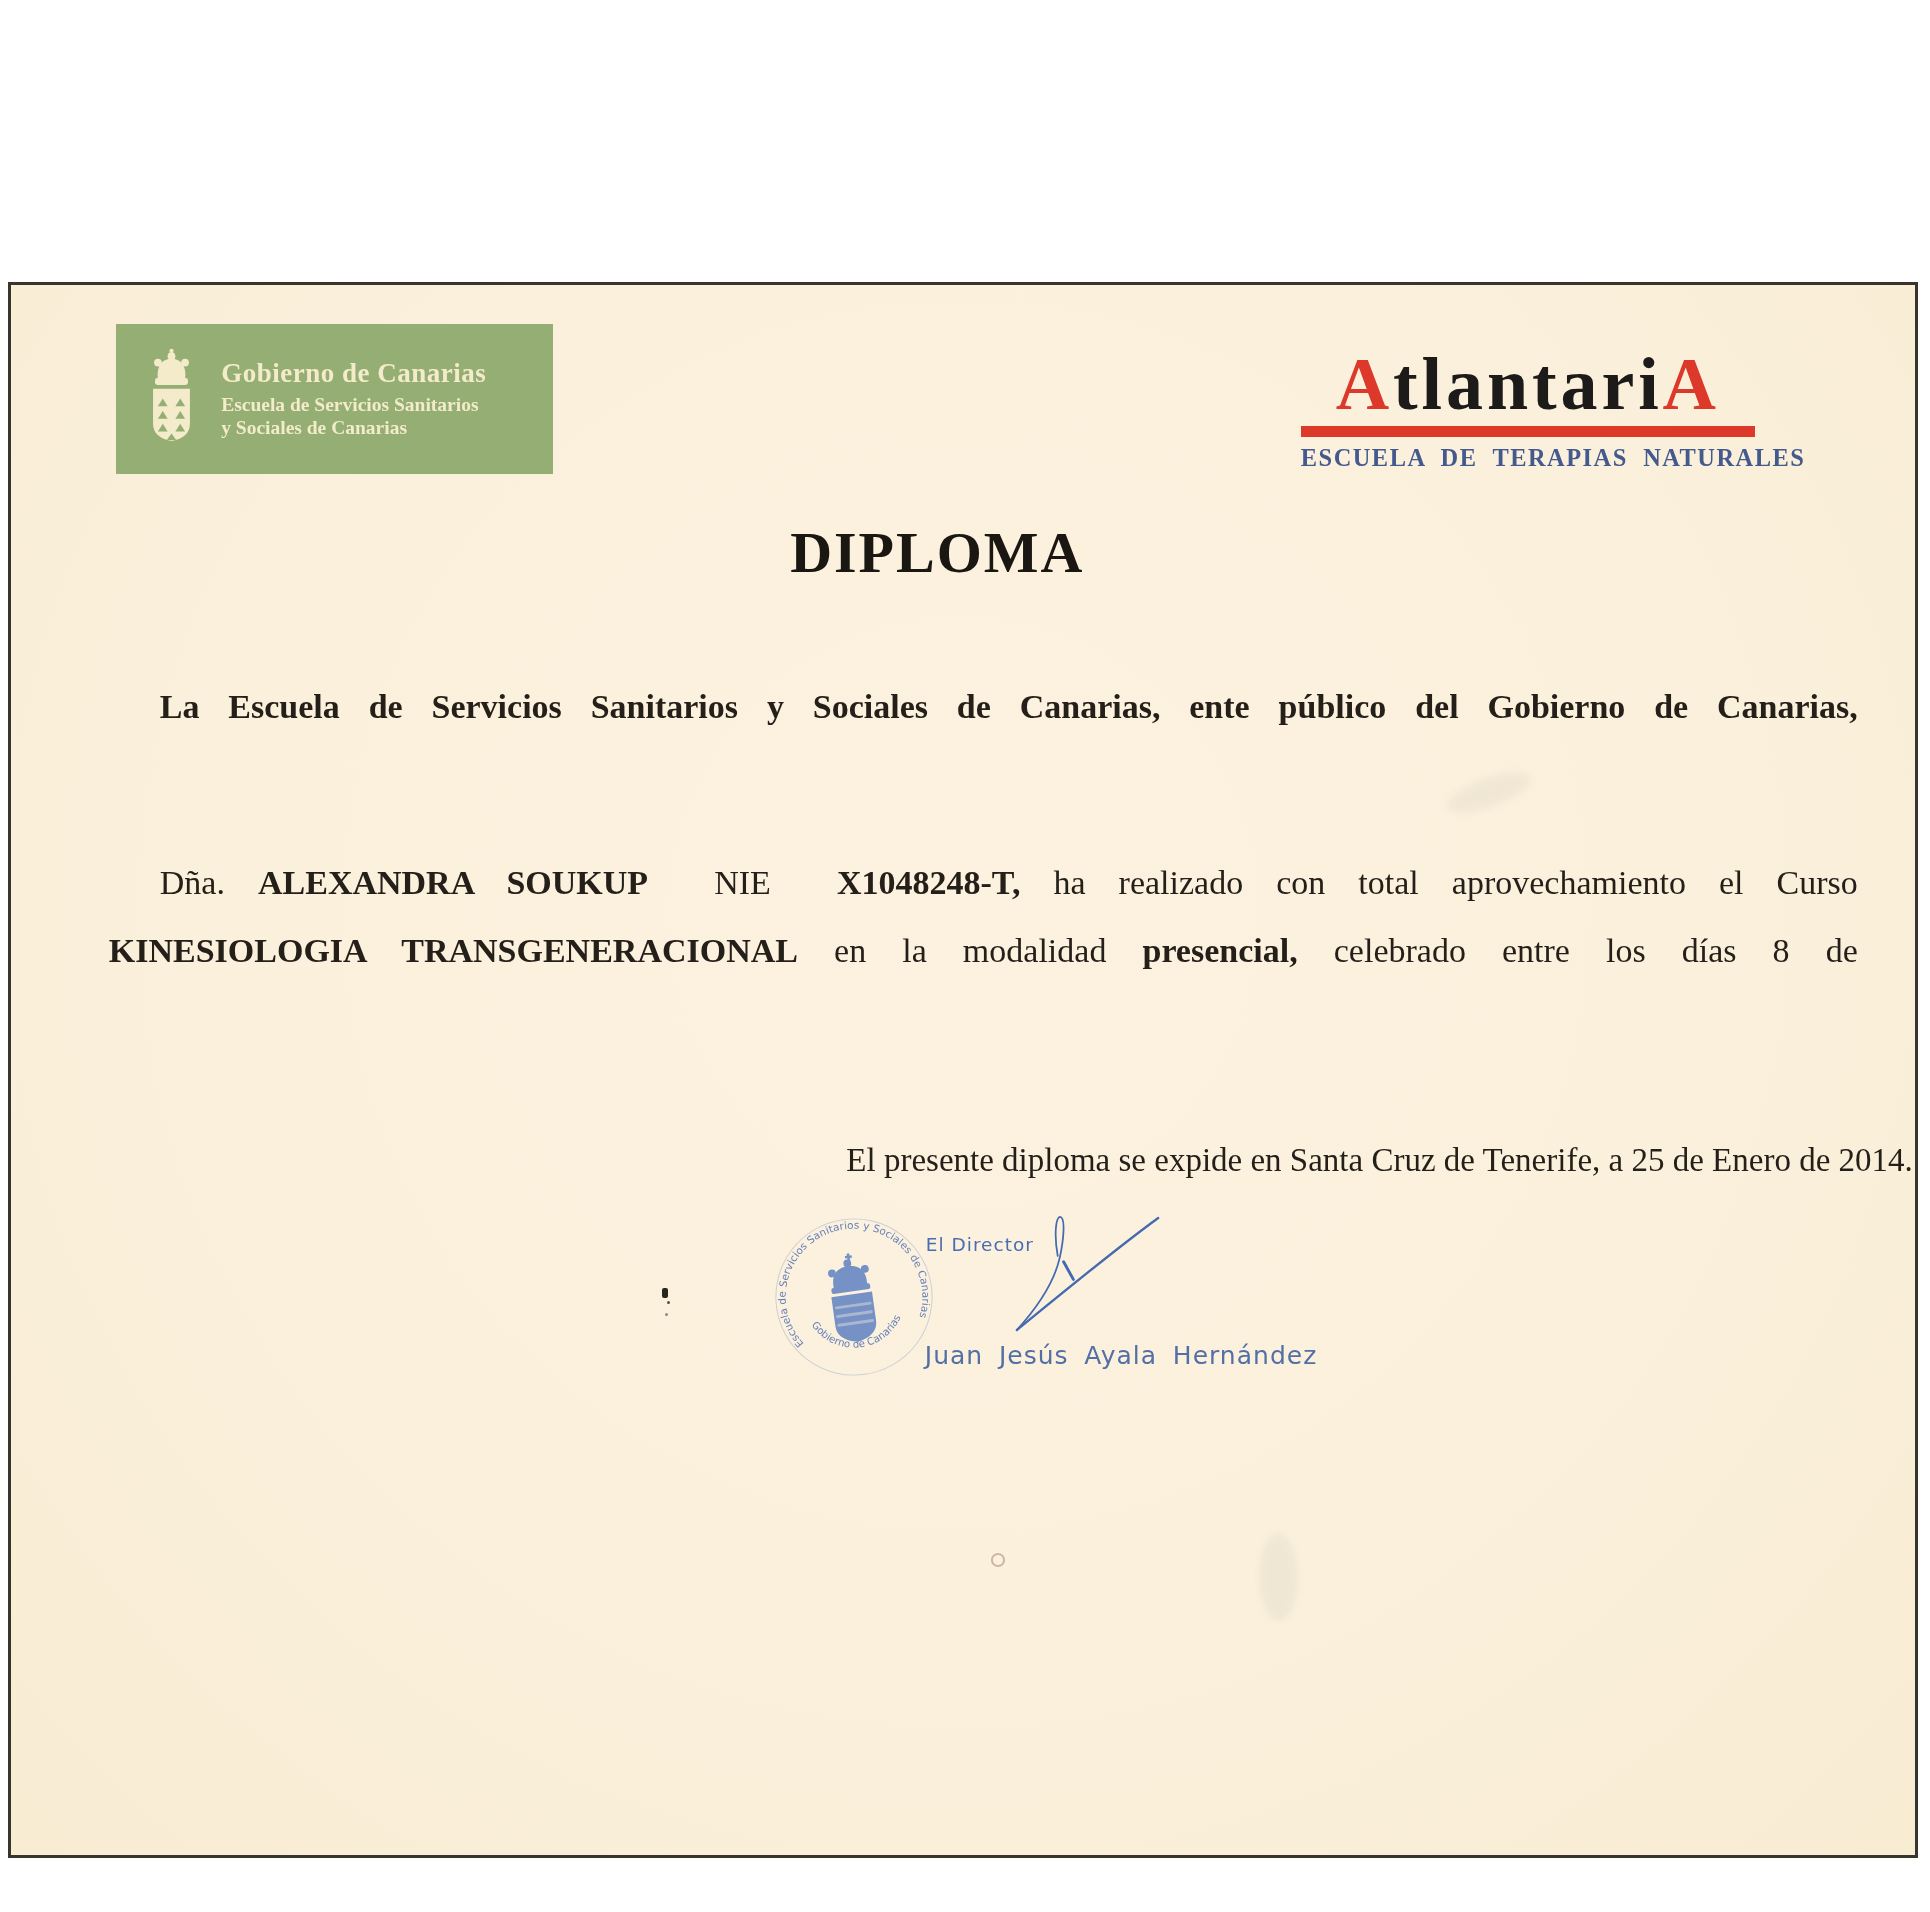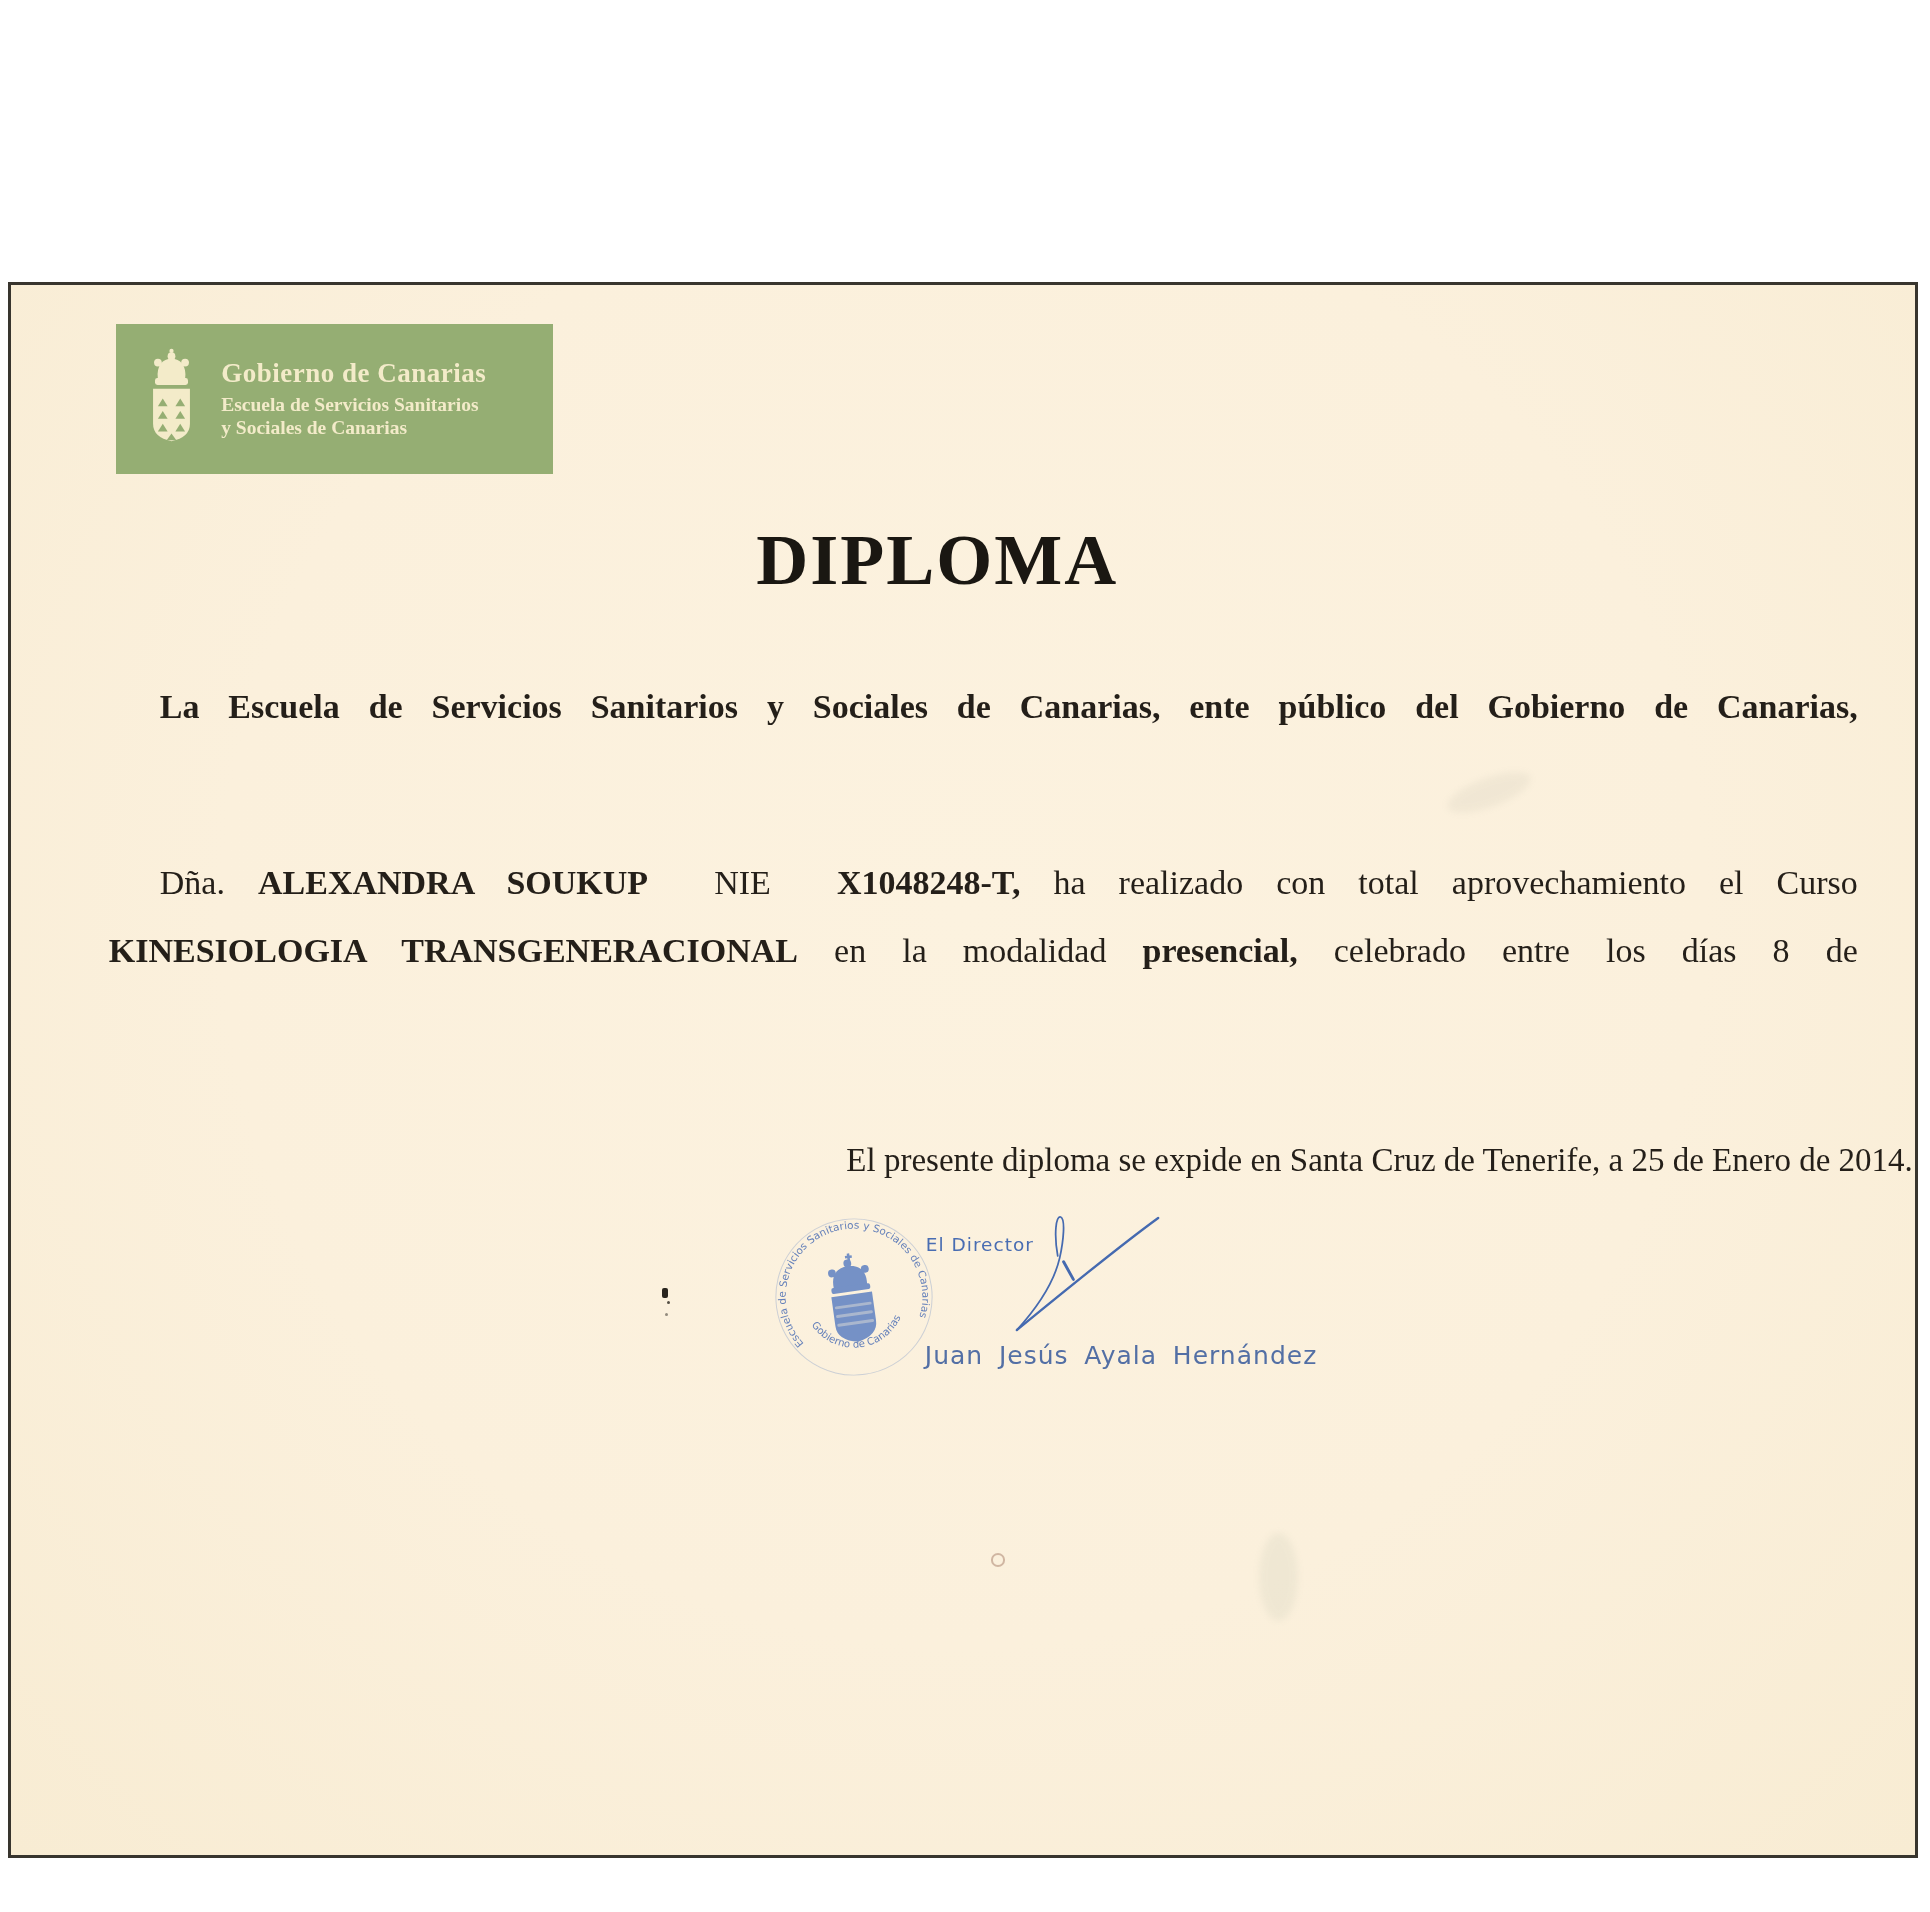--- a/index.html
+++ b/index.html
@@ -19,21 +19,21 @@
   .gob-sub.first{margin-top:6.8px;}
 
   .atl-logo{position:absolute;left:1290px;top:59px;width:454px;text-align:center;}
   .atl-word{font-size:74px;font-weight:700;line-height:80px;letter-spacing:3.9px;color:#1d1b1a;white-space:nowrap;}
   .atl-red{color:#dc392a;}
   .atl-bar{height:10.7px;background:#dc392a;margin-top:2px;}
   .atl-sub{margin-top:7.8px;font-size:24.4px;font-weight:700;letter-spacing:1.5px;word-spacing:7.8px;color:#44598e;white-space:nowrap;}
 
   
   .title{position:absolute;left:0;top:234px;width:1853px;text-align:center;
-         font-size:72px;font-weight:700;letter-spacing:2px;color:#1a1712;}
+         font-size:58px;font-weight:700;letter-spacing:2px;color:#1a1712;}
 
   
   .p{position:absolute;left:98px;width:1749px;font-size:34px;}
   .p1{top:398px;line-height:48px;font-weight:700;}
   .p2{top:564px;line-height:68px;font-weight:400;}
   .line{white-space:normal;}
   .justify{text-align:justify;text-align-last:justify;}
   .indent{text-indent:51px;}
   .p b{font-weight:700;}
 
@@ -87,20 +87,25 @@
           <polygon points="22,95 27,88 32,95"></polygon>
         </g>
       </svg>
       <div class="gob-text">
         <div class="gob-title">Gobierno de Canarias</div>
         <div class="gob-sub first">Escuela de Servicios Sanitarios</div>
         <div class="gob-sub">y Sociales de Canarias</div>
       </div>
     </div>
 
+    <div class="atl-logo">
+      <div class="atl-word"><span class="atl-red">A</span><span>tlantari</span><span class="atl-red">A</span></div>
+      <div class="atl-bar"></div>
+      <div class="atl-sub">ESCUELA DE TERAPIAS NATURALES</div>
+    </div>
 
     <div class="title">DIPLOMA</div>
 
     <div class="p p1">
       <div class="line justify indent">La Escuela de Servicios Sanitarios y Sociales de Canarias, ente público del Gobierno de Canarias,</div>
     </div>
 
     <div class="p p2">
       <div class="line justify indent"><span>Dña. </span><b>ALEXANDRA SOUKUP</b><span> &nbsp;NIE &nbsp;</span><b>X1048248-T,</b><span> ha realizado con total aprovechamiento el Curso</span></div>
       <div class="line justify"><b>KINESIOLOGIA TRANSGENERACIONAL</b><span> en la modalidad </span><b>presencial,</b><span> celebrado entre los días 8 de</span></div>

